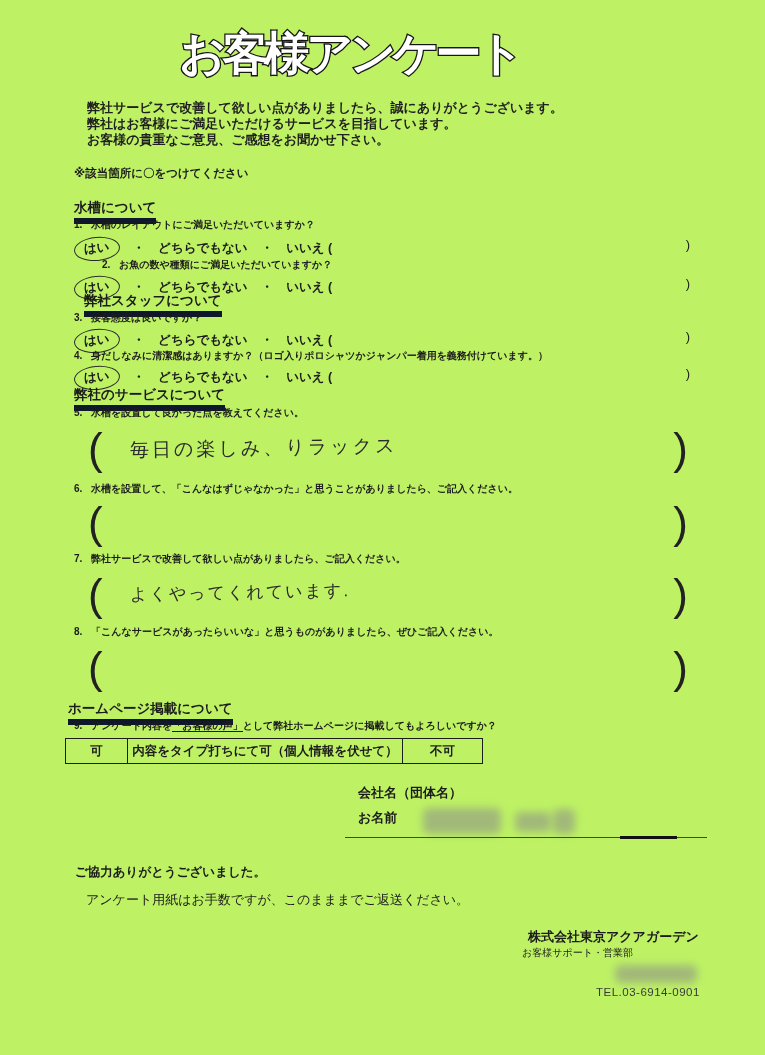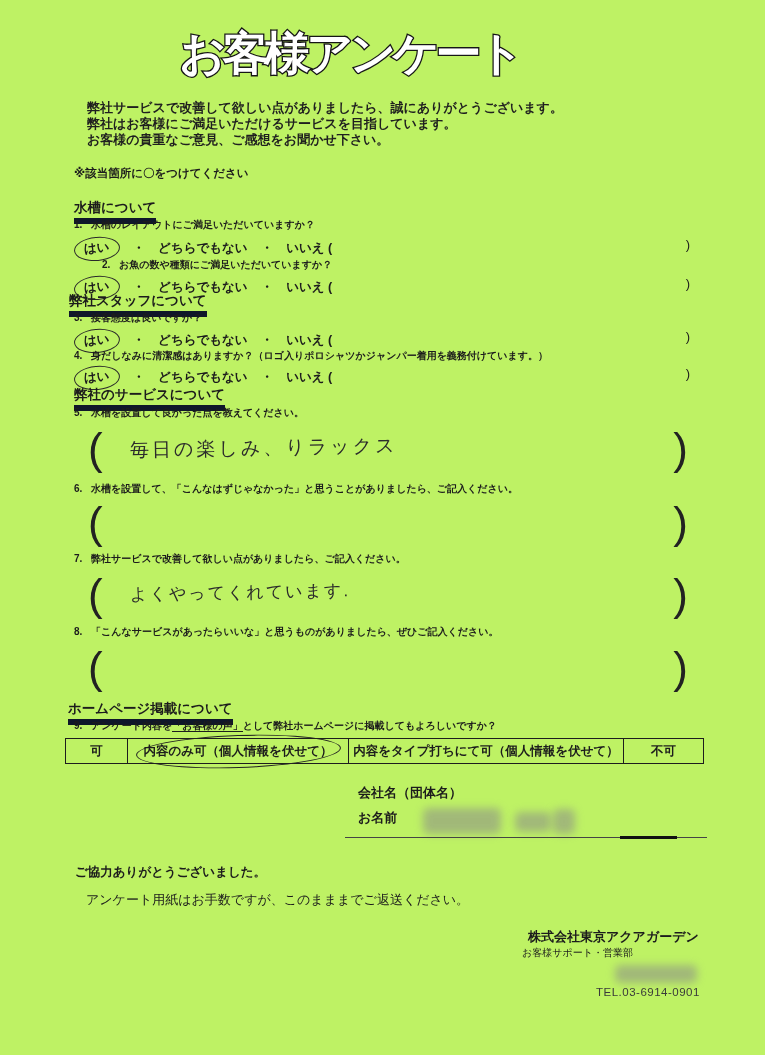--- a/index.html
+++ b/index.html
@@ -77,21 +77,21 @@
   </div>
 
   <div class="abs q" style="left:74px; top:258px;margin-left:28px;">
     <span class="qnum">2.</span><span>お魚の数や種類にご満足いただいていますか？</span>
   </div>
   <div class="abs opt-row" style="left:84px; top:276px;">
     <span class="yes-circle"><span>はい</span></span><span class="sep">・</span><span>どちらでもない</span><span class="sep">・</span><span>いいえ (</span>
     <span class="close-paren">)</span>
   </div>
 
-  <div class="abs sec-h" style="left:69px; top:292px;text-align:center;">弊社スタッフについて</div>
+  <div class="abs sec-h" style="left:84px; top:292px;text-align:center;">弊社スタッフについて</div>
 
   <div class="abs q" style="left:74px; top:311px;">
     <span class="qnum">3.</span><span>接客態度は良いですか？</span>
   </div>
   <div class="abs opt-row" style="left:84px; top:329px;">
     <span class="yes-circle"><span>はい</span></span><span class="sep">・</span><span>どちらでもない</span><span class="sep">・</span><span>いいえ (</span>
     <span class="close-paren">)</span>
   </div>
 
   <div class="abs q" style="left:74px; top:349px;">
@@ -143,24 +143,20 @@
   <div class="abs sec-h" style="left:68px; top:700px;">ホームページ掲載について</div>
 
   <div class="abs q" style="left:74px; top:719px;">
     <span class="qnum">9.</span><span>アンケート内容を</span><span class="quoted-underline">「お客様の声」</span><span>として弊社ホームページに掲載してもよろしいですか？</span>
   </div>
 
   <div class="consent-table">
     <div class="consent-cell" style="width:62px;">
       <span>可</span>
     </div>
-    <div class="consent-cell" style="width:221px;">
-      <span>内容のみ可（個人情報を伏せて）</span>
-      <div class="cell-circle"></div>
-    </div>
     <div class="consent-cell" style="width:275px;">
       <span>内容をタイプ打ちにて可（個人情報を伏せて）</span>
     </div>
     <div class="consent-cell" style="width:79px;">
       <span>不可</span>
     </div>
   </div>
 
   <div class="abs sig-label" style="left:358px; top:784px;">会社名（団体名）</div>
   <div class="abs sig-label" style="left:358px; top:809px;">お名前</div>

